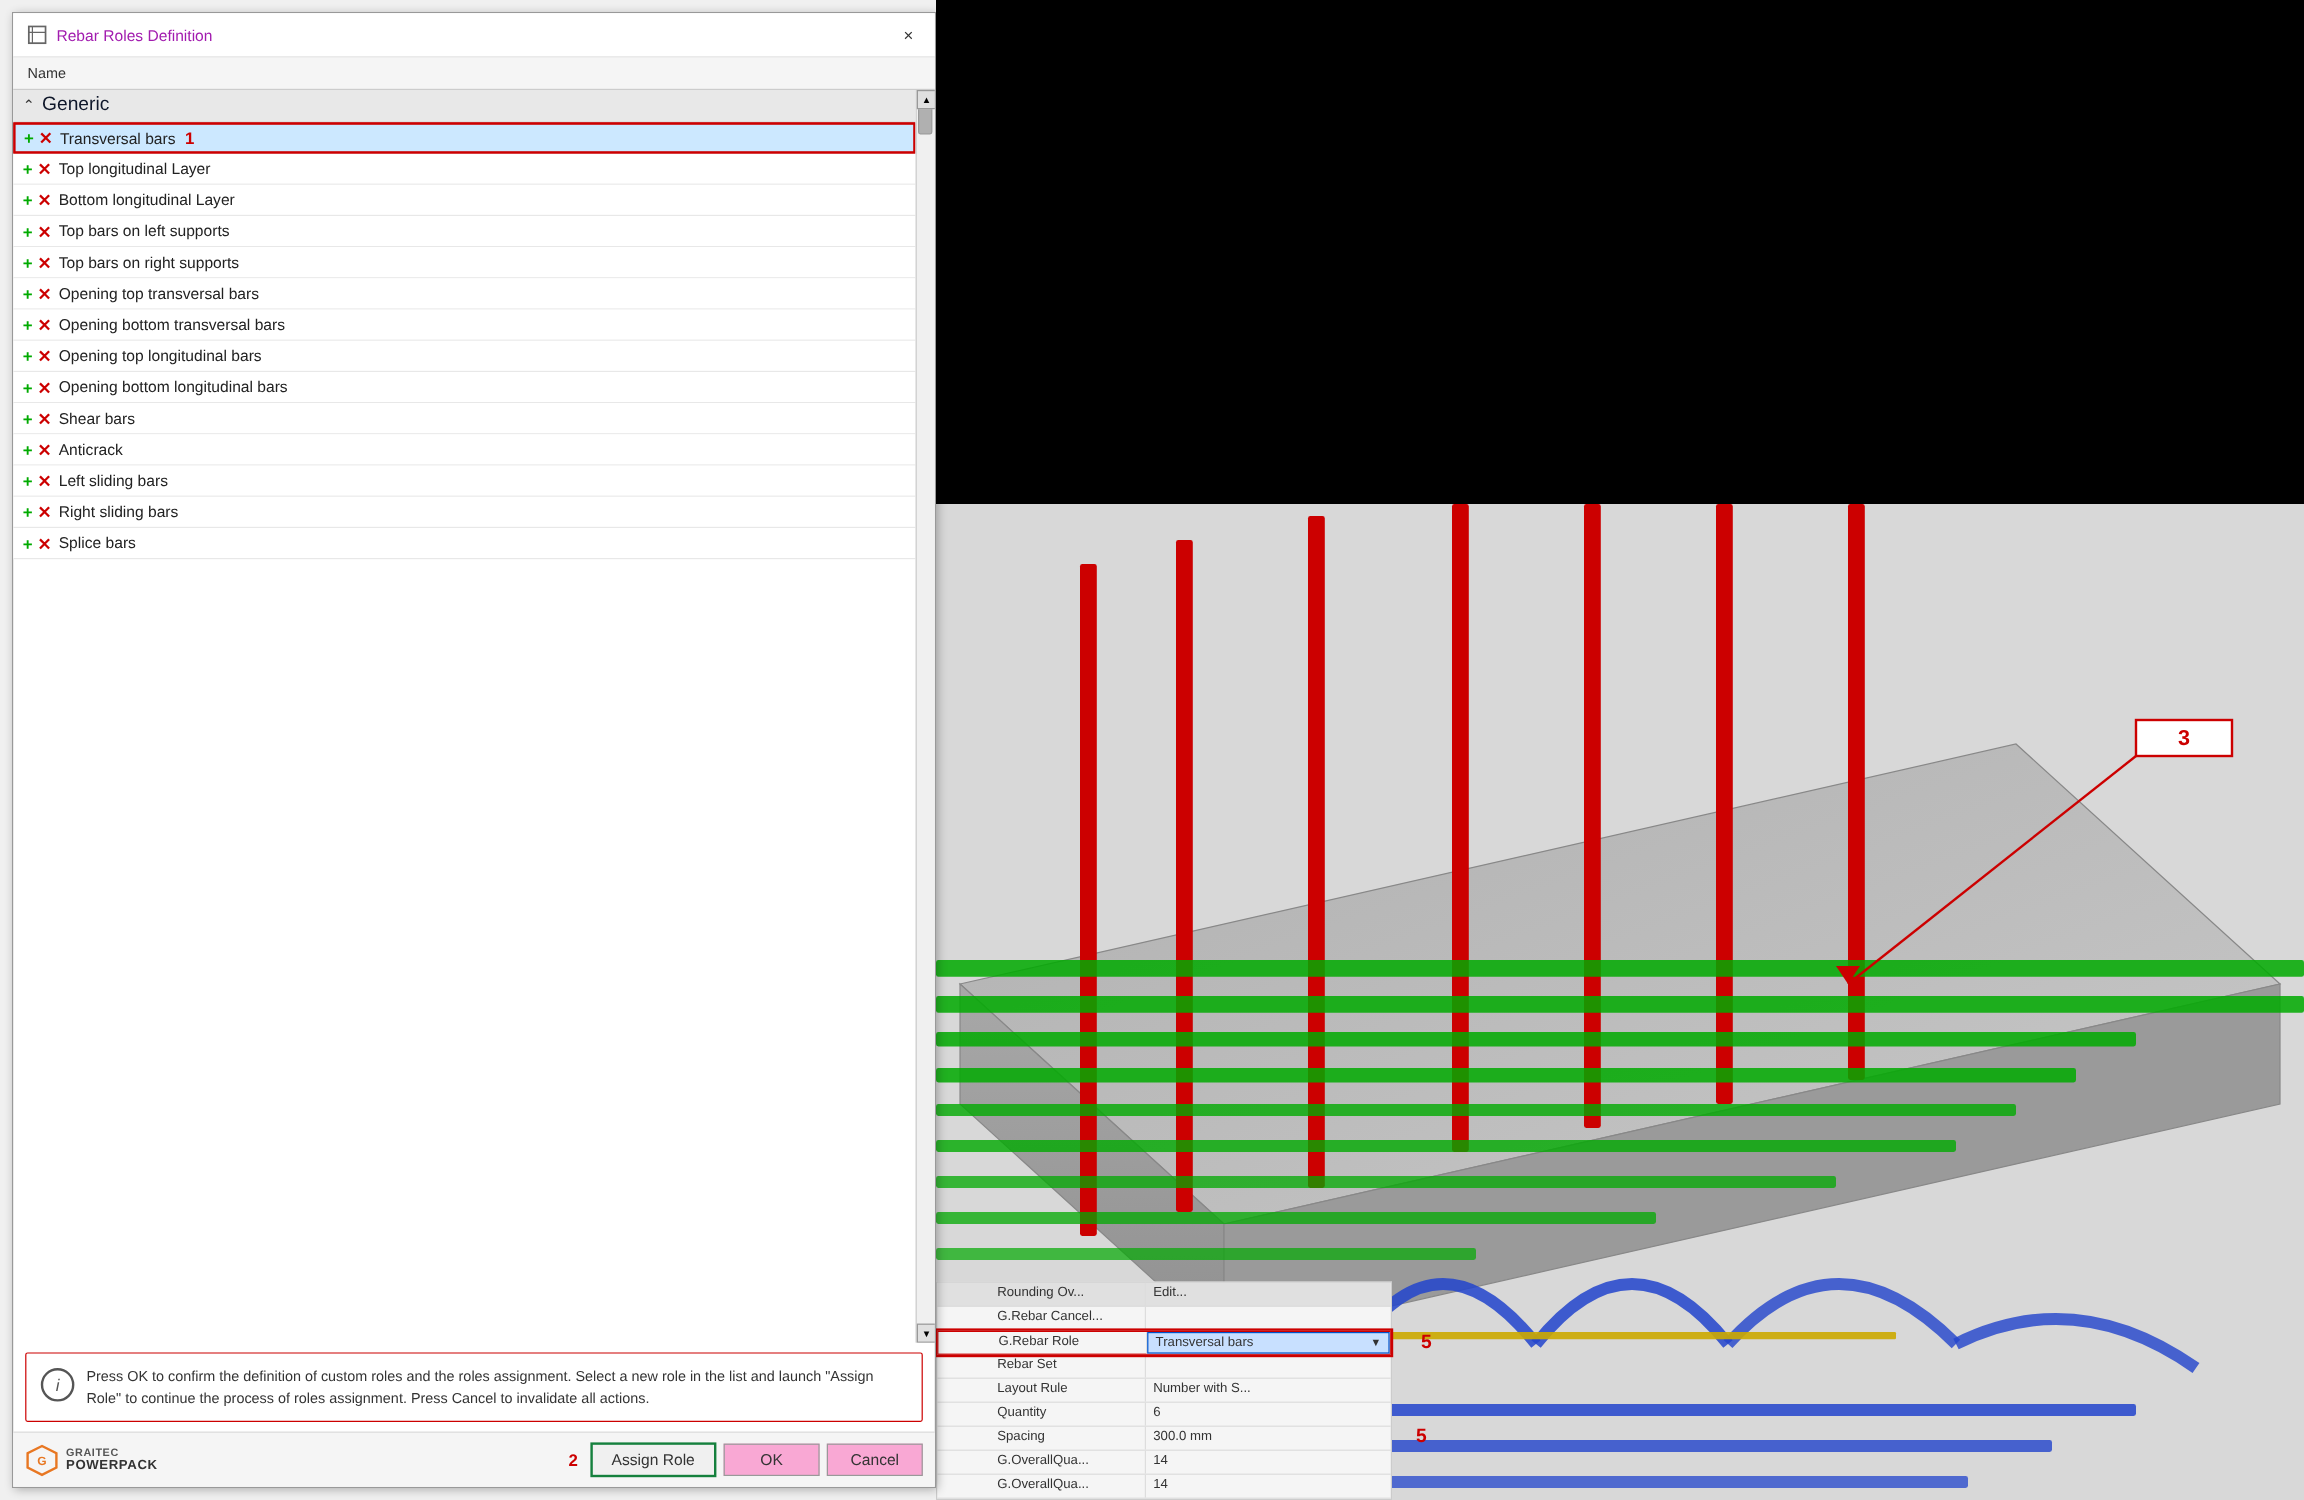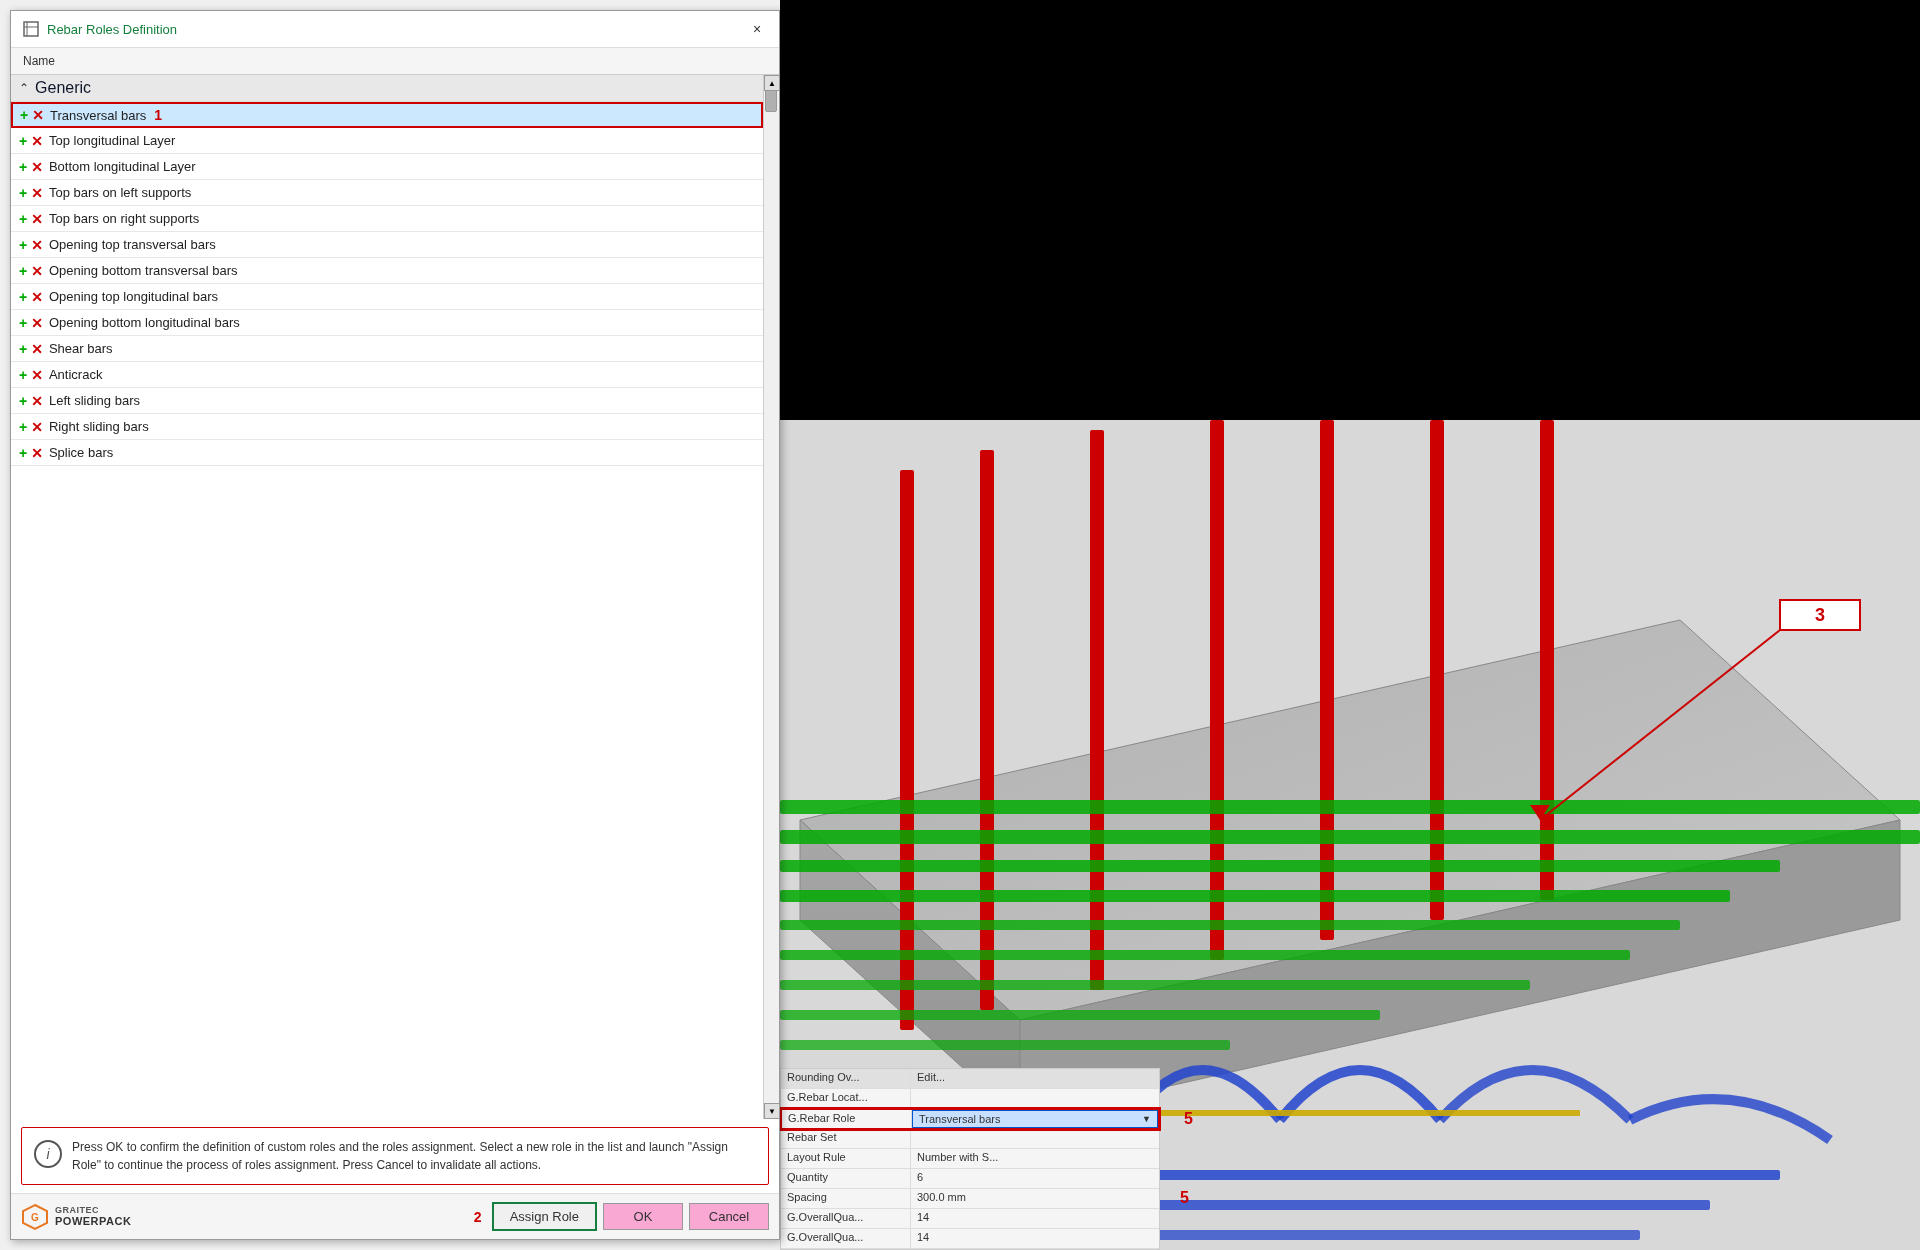--- a/index.html
+++ b/index.html
@@ -52,21 +52,21 @@
       align-items: center;
       justify-content: space-between;
       min-height: 36px;
     }
 
     .dialog-title-left {
       display: flex;
       align-items: center;
       gap: 8px;
       font-size: 13px;
-      color: #15803d;
+      color: #a21caf;
       font-weight: 500;
     }
 
     .title-icon {
       width: 16px;
       height: 16px;
       display: inline-flex;
       align-items: center;
       justify-content: center;
       color: #555;
@@ -295,20 +295,21 @@
       width: 360px;
       background: #f5f5f5;
       border: 1px solid #ccc;
       font-size: 11px;
     }
 
     .prop-row {
       display: flex;
       border-bottom: 1px solid #ddd;
       min-height: 20px;
+      padding-left: 44px;
     }
 
     .prop-row.header-row {
       background: #e0e0e0;
     }
 
     .prop-label {
       width: 130px;
       padding: 2px 6px;
       color: #333;
@@ -636,21 +637,21 @@
 
       
       <div class="bottom-panel" style="position:absolute; bottom:0; left:0; width:380px;">
 
         <div class="prop-row header-row">
           <span class="prop-label">Rounding Ov...</span>
           <span class="prop-value">Edit...</span>
         </div>
 
         <div class="prop-row">
-          <span class="prop-label">G.Rebar Locat...</span>
+          <span class="prop-label">G.Rebar Cancel...</span>
           <span class="prop-value"></span>
         </div>
 
         <div class="prop-row" style="position:relative; border: 1px solid #cc0000; outline: 2px solid #cc0000;">
           <span class="prop-label">G.Rebar Role</span>
           <span class="prop-value dropdown highlighted">
             Transversal bars
             <span style="font-size:9px; margin-left:4px;">▼</span>
           </span>
           <span style="position:absolute; right:-35px; top:50%; transform:translateY(-50%); color:#cc0000; font-weight:bold; font-size:16px;">5</span>

